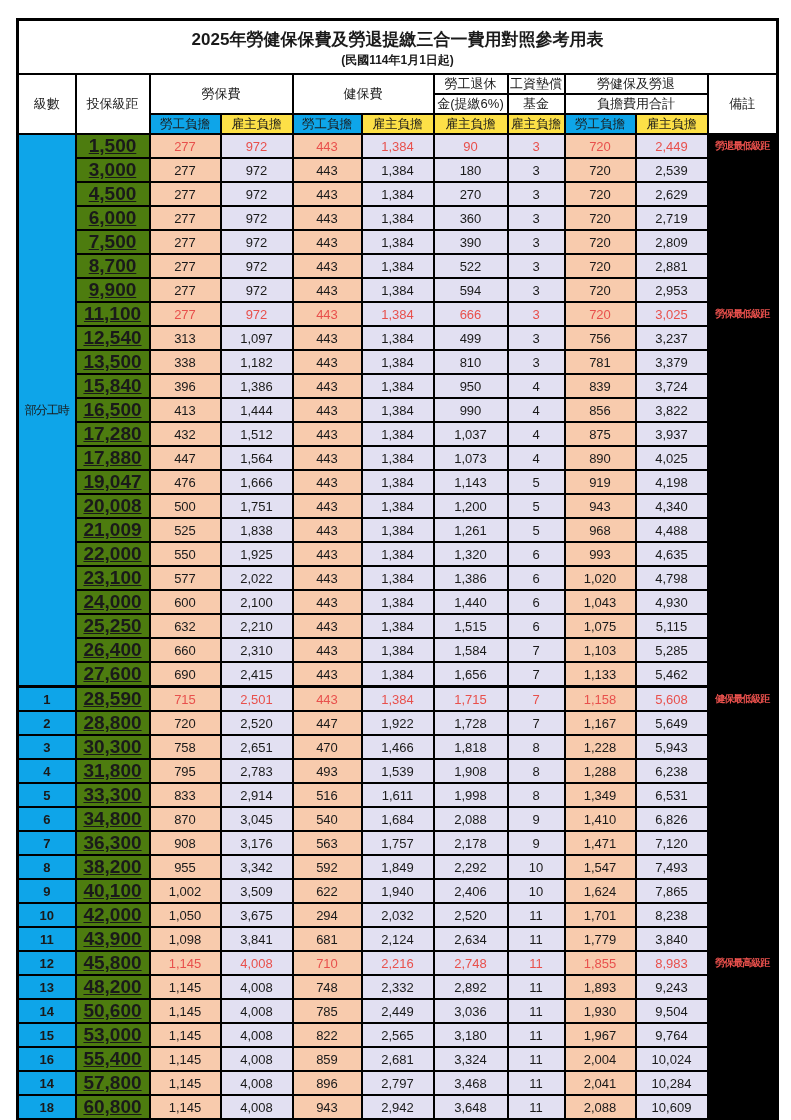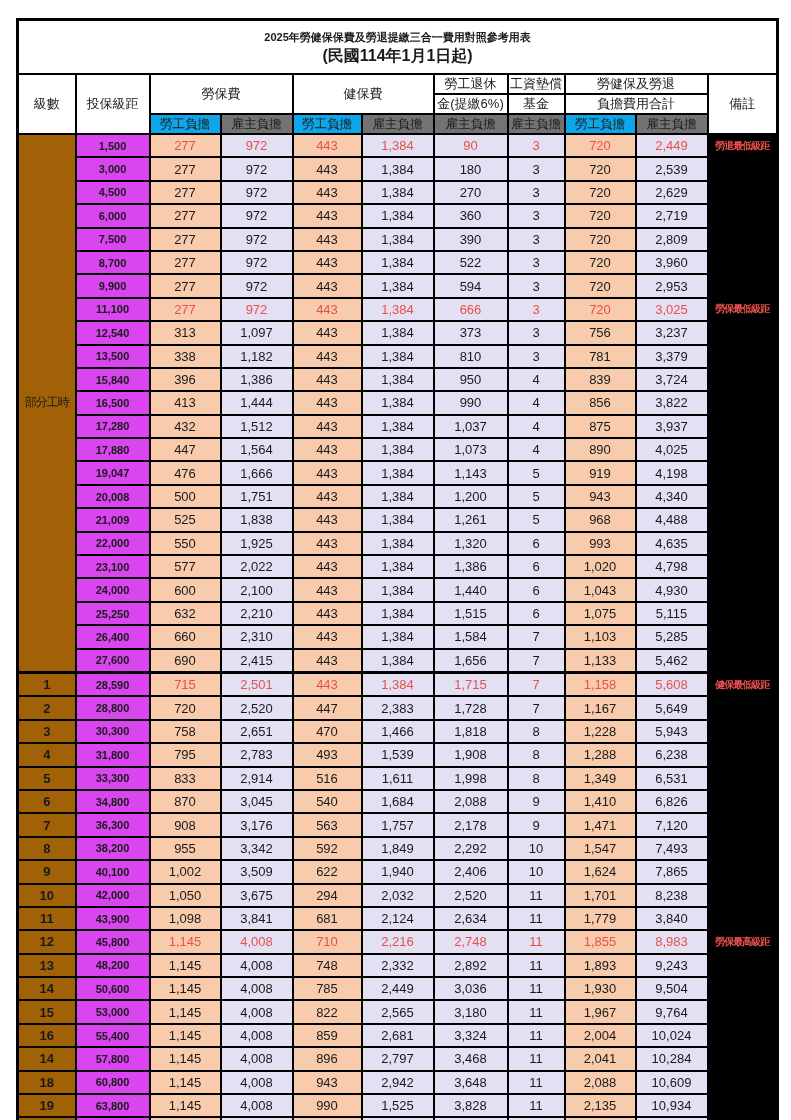--- a/index.html
+++ b/index.html
@@ -15,30 +15,30 @@
   }
   col.c-level{width:58px;}  col.c-bracket{width:74px;}
   col.c-v0{width:71px;} col.c-v1{width:72px;} col.c-v2{width:69px;}
   col.c-v3{width:72px;} col.c-v4{width:74px;} col.c-v5{width:57px;}
   col.c-v6{width:71px;} col.c-v7{width:72px;} col.c-remark{width:70px;}
   th,td{
     border:2px solid #000;text-align:center;vertical-align:middle;
     padding:0 1px;overflow:hidden;white-space:nowrap;
   }
   .title-cell{height:52px;border-bottom:2px solid #000;background:#fff;}
-  .title-line1{font-size:11px;font-weight:bold;line-height:1.5;}
-  .title-line2{font-size:16px;font-weight:bold;line-height:1.2;}
+  .title-line1{font-size:17px;font-weight:bold;line-height:1.5;}
+  .title-line2{font-size:12px;font-weight:bold;line-height:1.2;}
   thead th{font-weight:normal;font-size:13px;background:#fff;}
   thead tr.hrow th{height:18px;line-height:18px;}
   thead th.emp{background:#0ea5e9;font-size:12.5px;}
-  thead th.er{background:#737373;font-size:12.5px;}
+  thead th.er{background:#fde047;font-size:12.5px;}
   tbody td{height:21.4px;font-size:13px;font-weight:500;}
-  td.level{background:#a16207;font-weight:600;}
+  td.level{background:#0ea5e9;font-weight:600;}
   td.pt{font-size:12px;font-weight:500;letter-spacing:-1px;padding:0;}
-  td.bracket{background:#d946ef;font-weight:600;font-size:11px;}
+  td.bracket{background:#4d7c0f;font-weight:600;font-size:19px;text-decoration:underline;}
   td.emp{background:#f8cbad;}
   td.er{background:#e2e0f2;}
   td.remark{background:#000000;font-size:10px;color:#e8504c;font-weight:600;letter-spacing:-1px;}
   tr.hl td.emp,tr.hl td.er{color:#e8504c;}
   tr.sec td{border-top:3px solid #000;}
 </style>
 </head>
 <body>
 
 <div class="sheet">
@@ -153,21 +153,21 @@
         </tr>
         <tr>
           <td class="bracket">8,700</td>
           <td class="emp">277</td>
           <td class="er">972</td>
           <td class="emp">443</td>
           <td class="er">1,384</td>
           <td class="er">522</td>
           <td class="er">3</td>
           <td class="emp">720</td>
-          <td class="er">3,960</td>
+          <td class="er">2,881</td>
           <td class="remark"></td>
         </tr>
         <tr>
           <td class="bracket">9,900</td>
           <td class="emp">277</td>
           <td class="er">972</td>
           <td class="emp">443</td>
           <td class="er">1,384</td>
           <td class="er">594</td>
           <td class="er">3</td>
@@ -186,21 +186,21 @@
           <td class="emp">720</td>
           <td class="er">3,025</td>
           <td class="remark">勞保最低級距</td>
         </tr>
         <tr>
           <td class="bracket">12,540</td>
           <td class="emp">313</td>
           <td class="er">1,097</td>
           <td class="emp">443</td>
           <td class="er">1,384</td>
-          <td class="er">373</td>
+          <td class="er">499</td>
           <td class="er">3</td>
           <td class="emp">756</td>
           <td class="er">3,237</td>
           <td class="remark"></td>
         </tr>
         <tr>
           <td class="bracket">13,500</td>
           <td class="emp">338</td>
           <td class="er">1,182</td>
           <td class="emp">443</td>
@@ -379,21 +379,21 @@
           <td class="emp">1,158</td>
           <td class="er">5,608</td>
           <td class="remark">健保最低級距</td>
         </tr>
         <tr>
           <td class="level">2</td>
           <td class="bracket">28,800</td>
           <td class="emp">720</td>
           <td class="er">2,520</td>
           <td class="emp">447</td>
-          <td class="er">2,383</td>
+          <td class="er">1,922</td>
           <td class="er">1,728</td>
           <td class="er">7</td>
           <td class="emp">1,167</td>
           <td class="er">5,649</td>
           <td class="remark"></td>
         </tr>
         <tr>
           <td class="level">3</td>
           <td class="bracket">30,300</td>
           <td class="emp">758</td>

